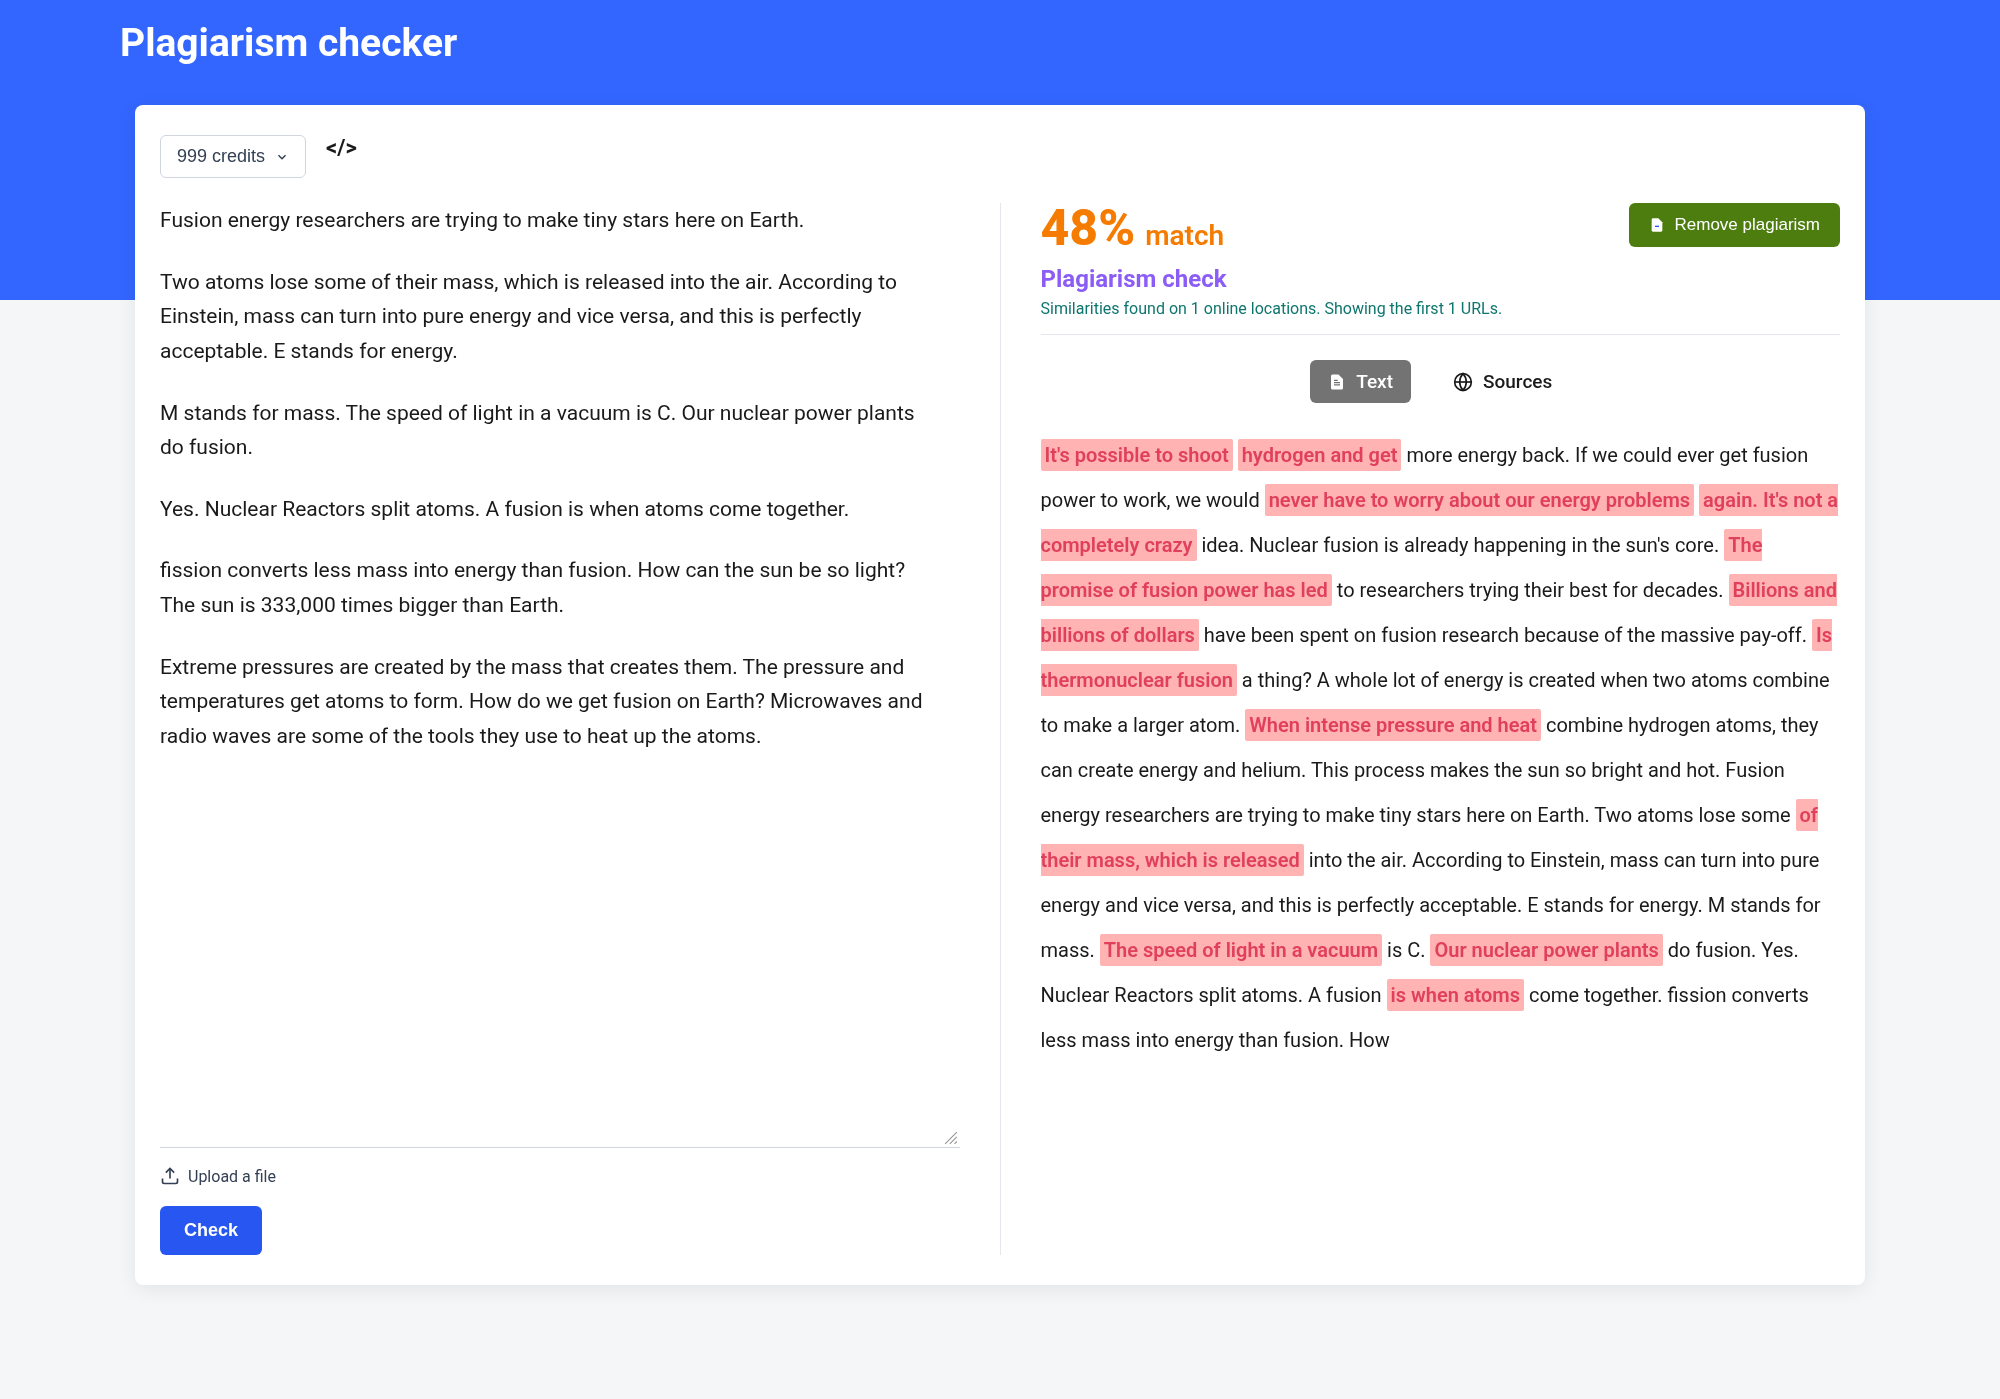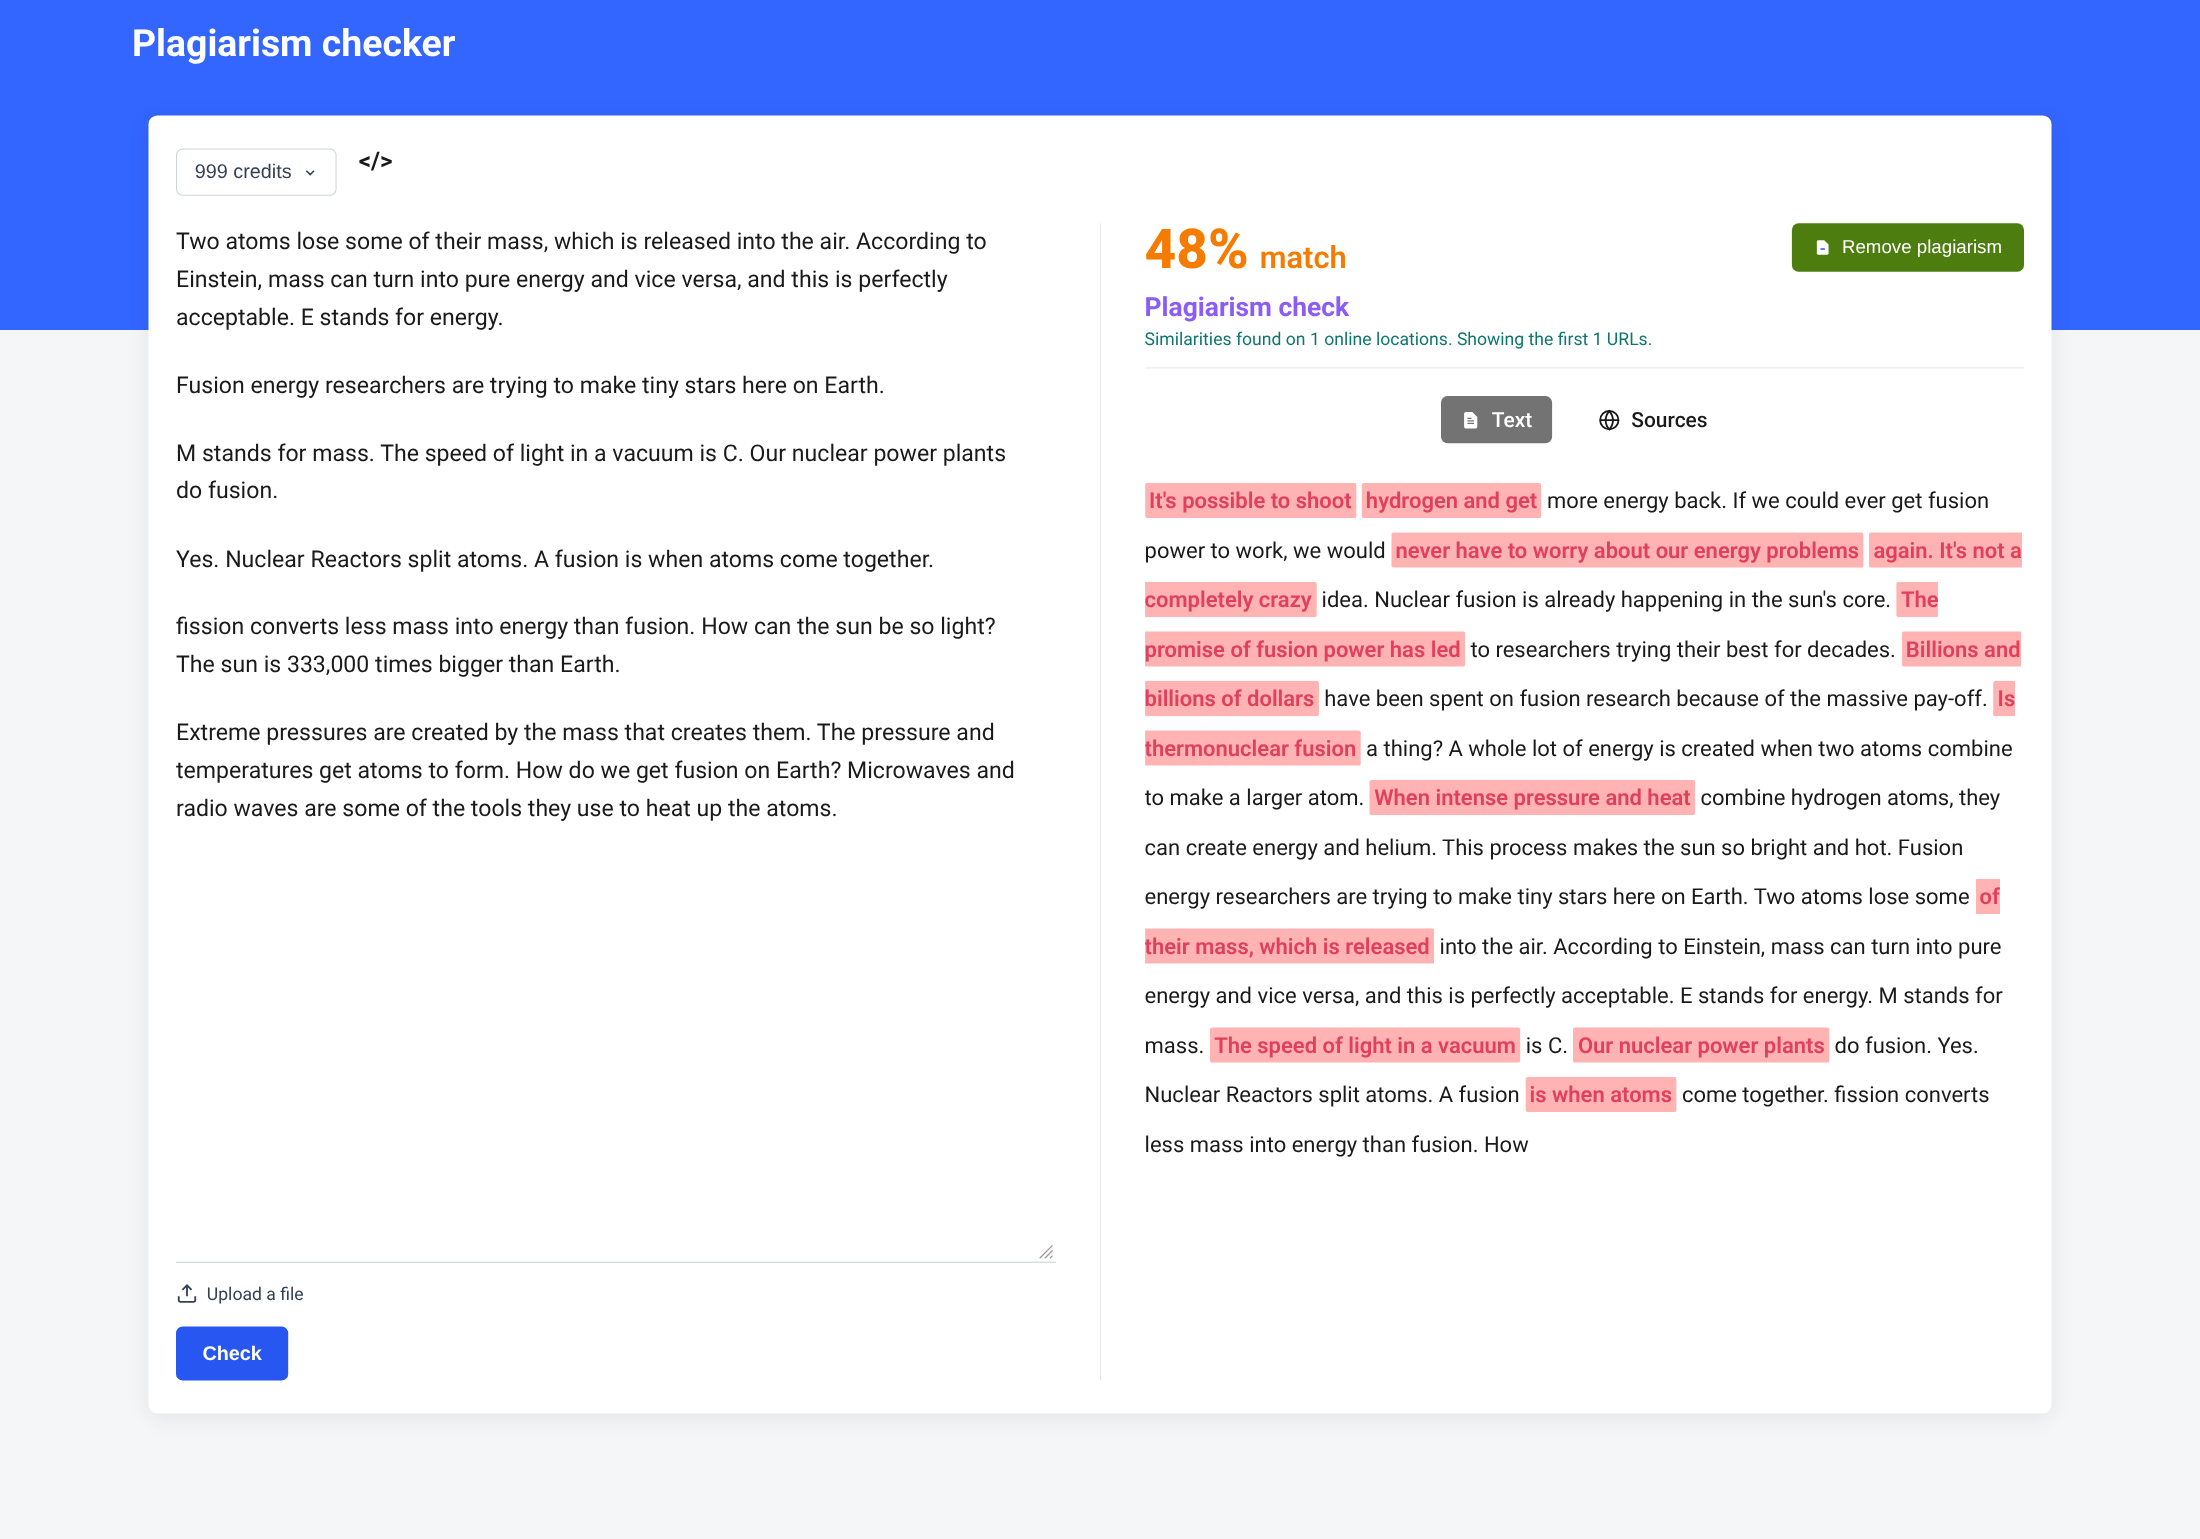--- a/index.html
+++ b/index.html
@@ -13,21 +13,21 @@
       color: #1a1a1a;
     }
     .header-banner {
       background: #3366ff;
       height: 300px;
       width: 100%;
       position: relative;
     }
     .page-title {
       color: white;
-      font-size: 34px;
+      font-size: 39px;
       font-weight: 700;
       padding: 20px 0 0 120px;
     }
     .main-card {
       background: white;
       border-radius: 8px;
       box-shadow: 0 4px 20px rgba(0,0,0,0.08);
       max-width: 1730px;
       margin: -195px auto 40px;
       padding: 30px 25px;
@@ -243,22 +243,22 @@
       <svg class="chevron-down" viewBox="0 0 24 24" fill="none" stroke="currentColor" stroke-width="2.5">
           <polyline points="6 9 12 15 18 9"></polyline>
         </svg>
     </button>
     <span class="code-icon">&lt;/&gt;</span>
   </div>
 
   <div class="content-area">
     <div class="left-panel">
       <div class="text-content" id="text-content">
+          <p>Fusion energy researchers are trying to make tiny stars here on Earth.</p>
           <p>Two atoms lose some of their mass, which is released into the air. According to Einstein, mass can turn into pure energy and vice versa, and this is perfectly acceptable. E stands for energy.</p>
-          <p>Fusion energy researchers are trying to make tiny stars here on Earth.</p>
           <p>M stands for mass. The speed of light in a vacuum is C. Our nuclear power plants do fusion.</p>
           <p>Yes. Nuclear Reactors split atoms. A fusion is when atoms come together.</p>
           <p>fission converts less mass into energy than fusion. How can the sun be so light? The sun is 333,000 times bigger than Earth.</p>
           <p>Extreme pressures are created by the mass that creates them. The pressure and temperatures get atoms to form. How do we get fusion on Earth? Microwaves and radio waves are some of the tools they use to heat up the atoms.</p>
           <svg class="resize-grip" viewBox="0 0 12 12">
             <path d="M11 1 L1 11 M11 5 L5 11 M11 9 L9 11" stroke="currentColor" stroke-width="1"></path>
           </svg>
       </div>
       <div class="upload-row">
         <svg class="upload-icon" viewBox="0 0 24 24" fill="none" stroke="currentColor" stroke-width="2">

